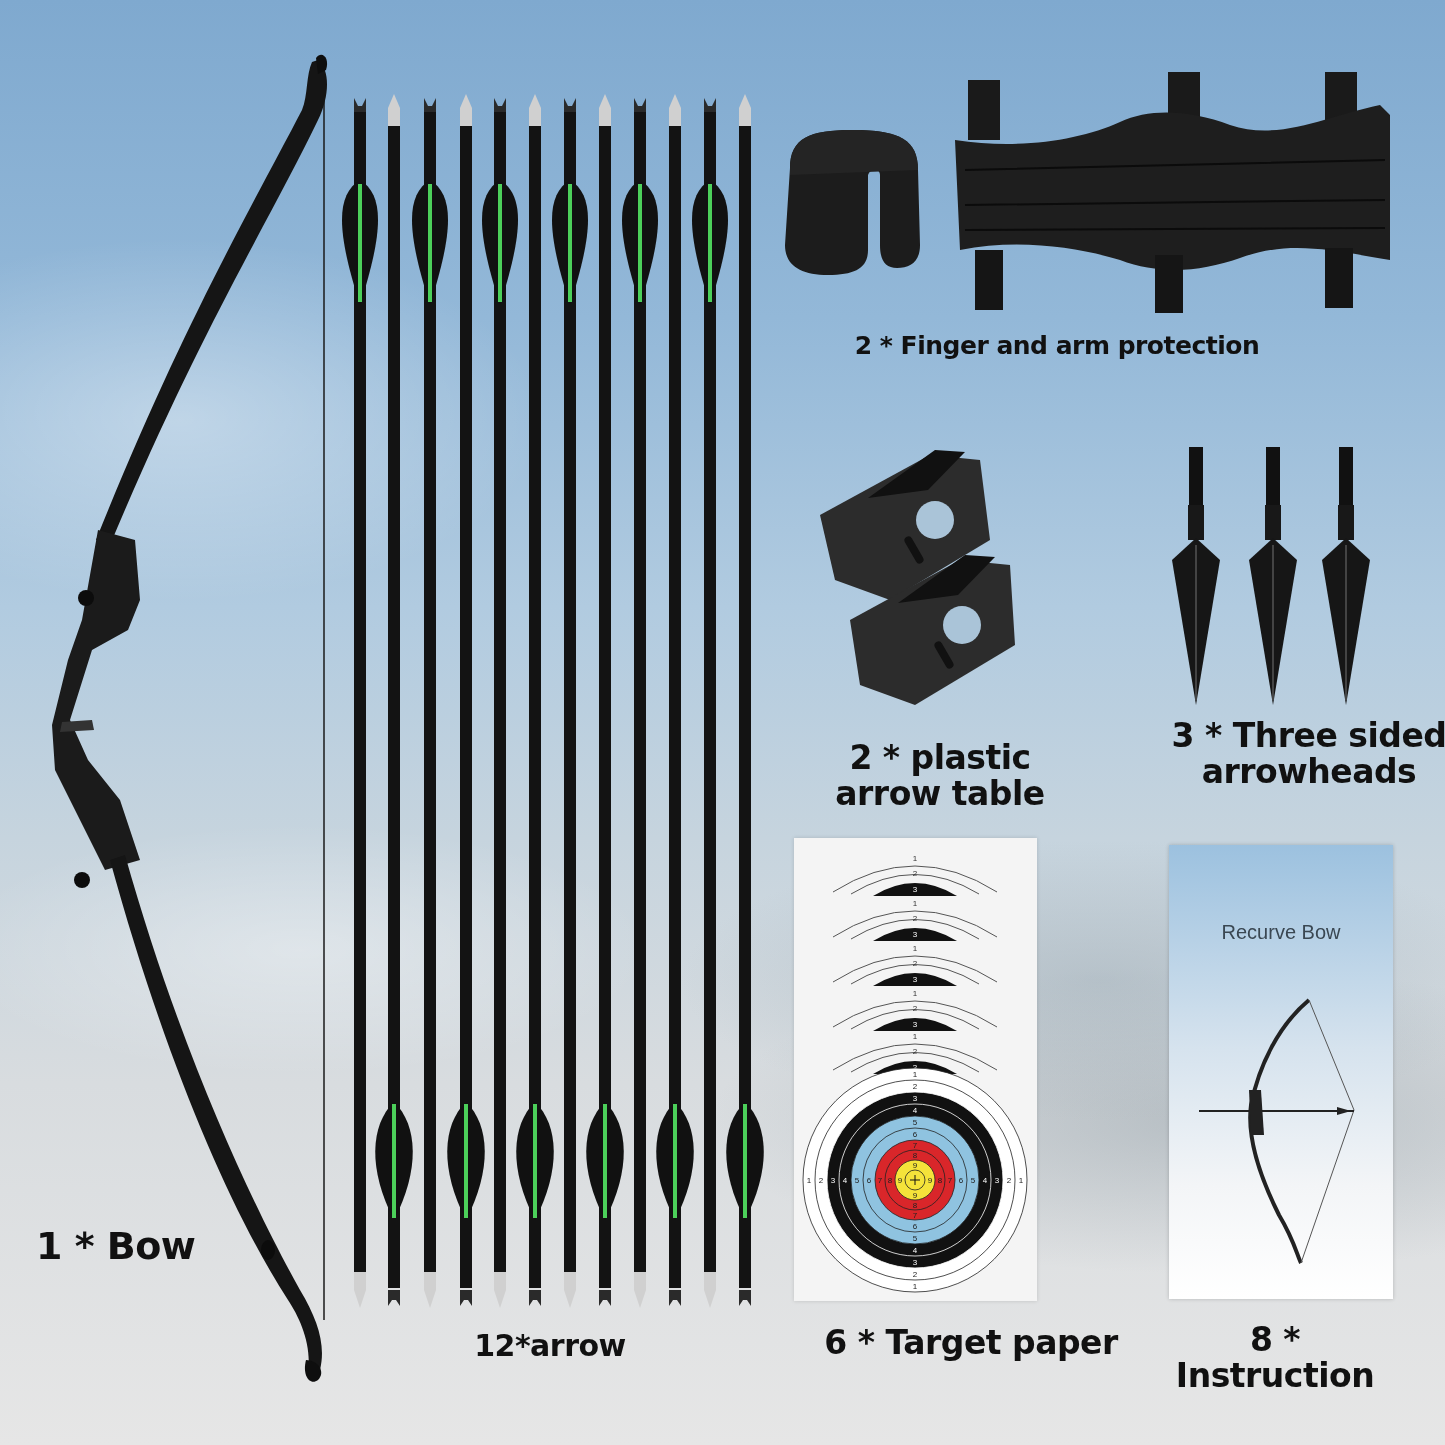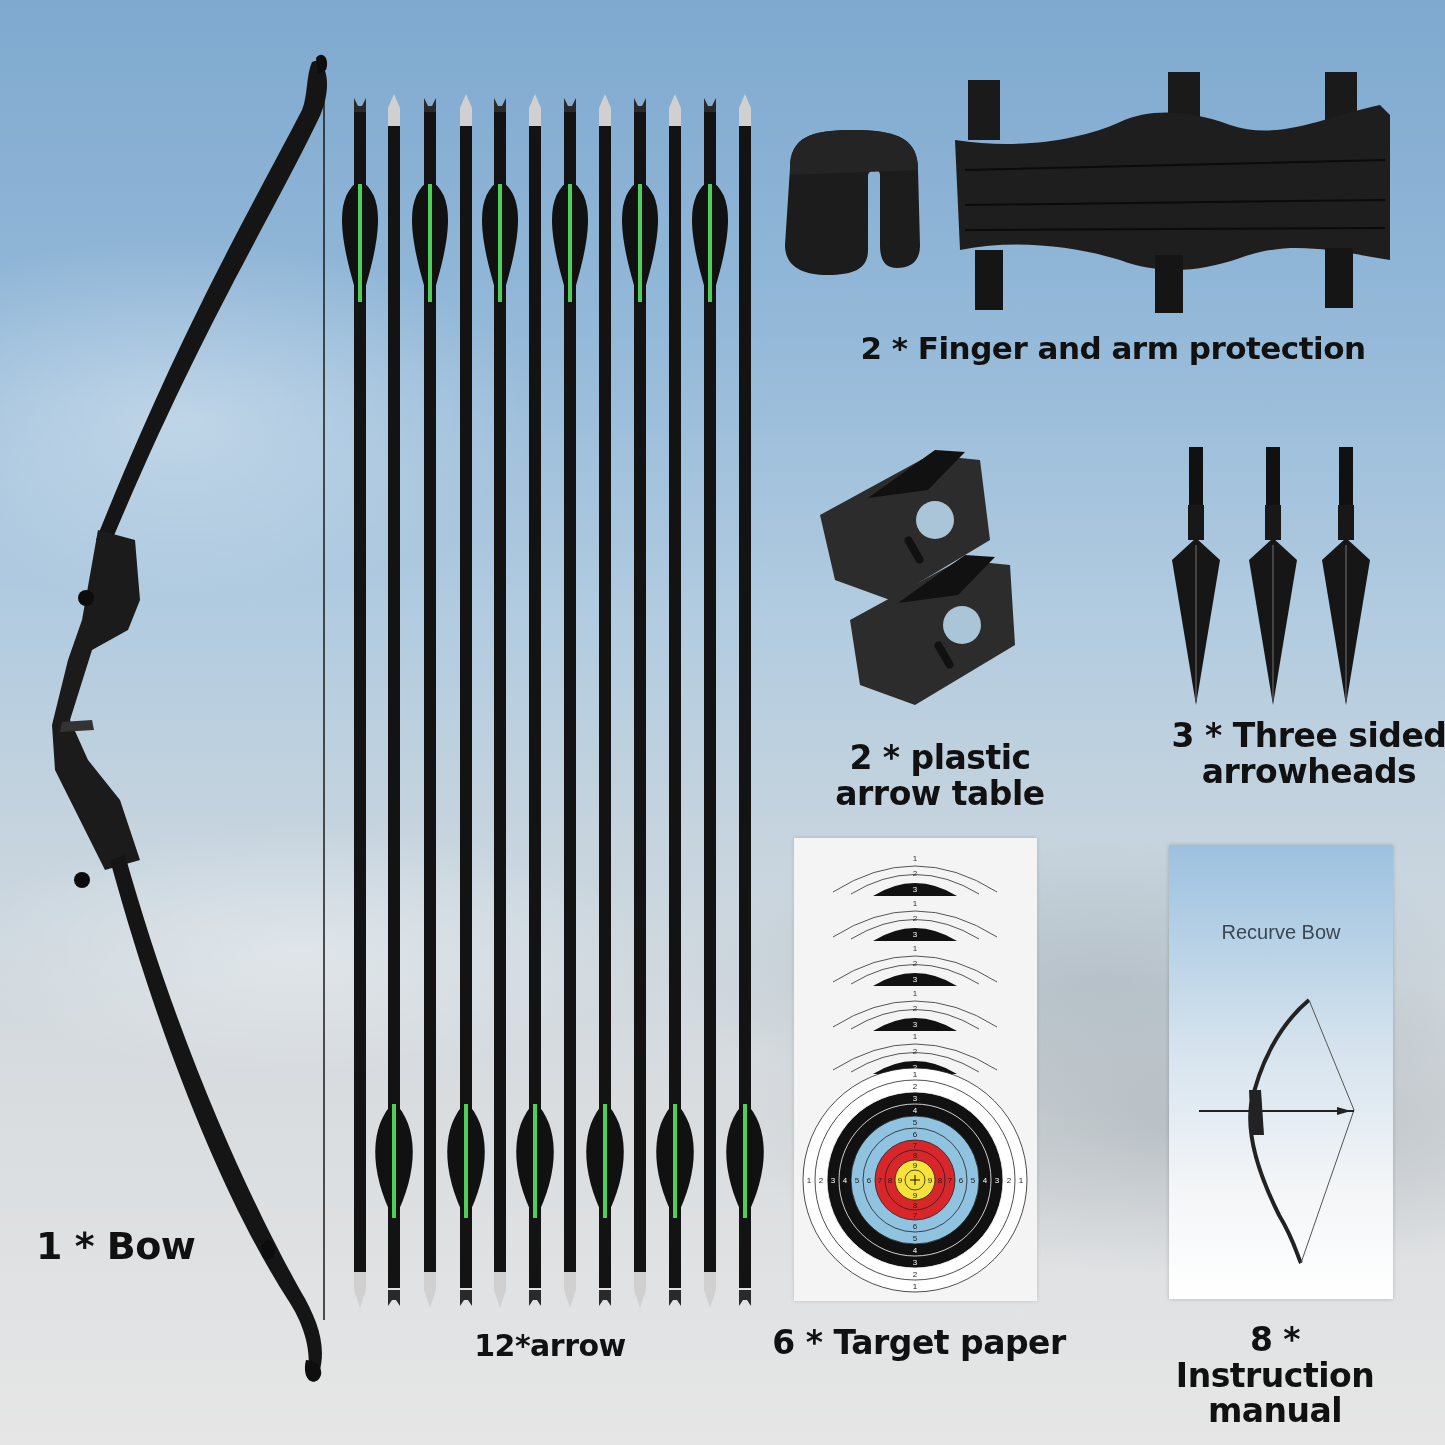--- a/index.html
+++ b/index.html
@@ -289,26 +289,25 @@
     <path d="M80,245 L92,245 L95,290 L82,290 Z" fill="#222"></path>
     <line x1="140" y1="155" x2="185" y2="265" stroke="#555" stroke-width="1"></line>
     <line x1="185" y1="265" x2="132" y2="418" stroke="#555" stroke-width="1"></line>
     <line x1="30" y1="266" x2="185" y2="266" stroke="#222" stroke-width="2"></line>
     <path d="M168,262 L182,266 L168,270 Z" fill="#222"></path>
   </svg>
 </div>
 
 <div class="label" style="left:36px;top:1226px;font-size:38px;text-align:center;">1 * Bow</div>
 <div class="label" style="left:450px;top:1330px;font-size:30px;width:200px;">12*arrow</div>
-<div class="label" style="left:838px;top:332px;font-size:31px;width:550px;">2 * Finger and arm protection</div>
+<div class="label" style="left:782px;top:332px;font-size:25px;width:550px;">2 * Finger and arm protection</div>
 <div class="label" style="left:810px;top:718px;font-size:33px;width:260px;margin-top:22px;">
   <div>2 * plastic</div>
   <div>arrow table</div>
 </div>
 <div class="label" style="left:1164px;top:718px;font-size:33px;width:290px;">
   <div>3 * Three sided</div>
   <div>arrowheads</div>
 </div>
-<div class="label" style="left:764px;top:1325px;font-size:33px;width:310px;">6 * Target paper</div>
+<div class="label" style="left:816px;top:1325px;font-size:33px;width:310px;">6 * Target paper</div>
 <div class="label" style="left:1150px;top:1322px;font-size:33px;width:250px;">
   <div>8 * Instruction</div>
-  <div>manual</div>
 </div>
 
 </body></html>

